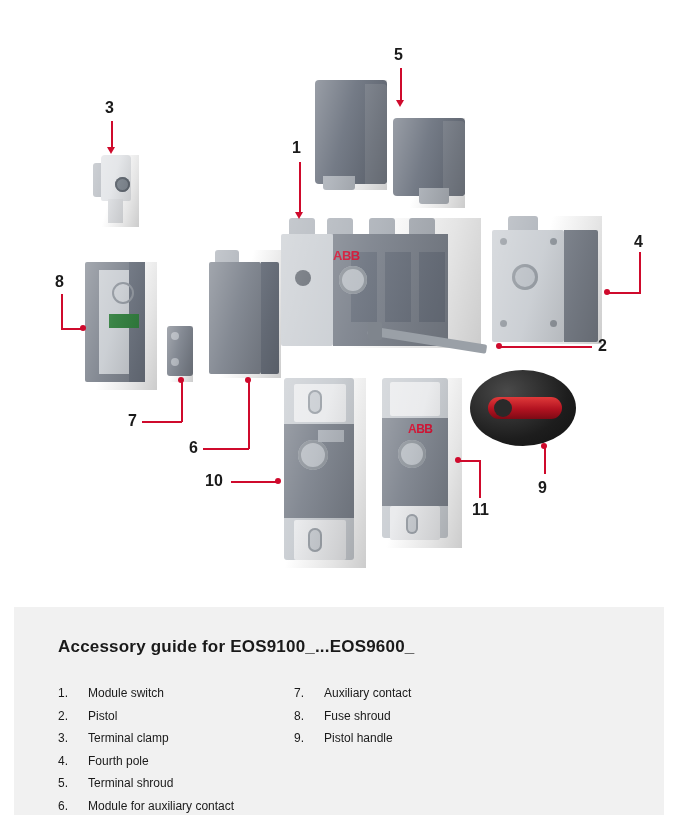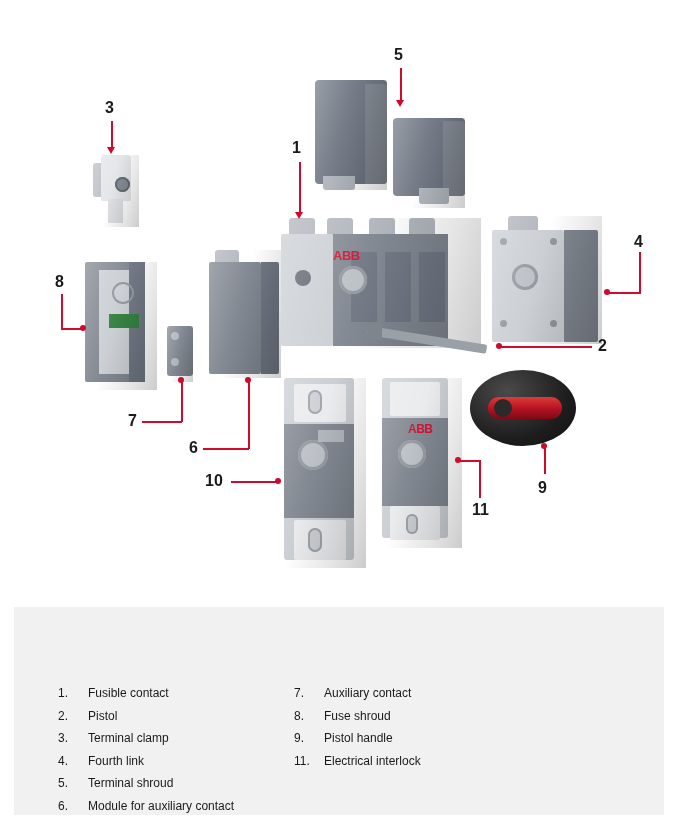--- a/index.html
+++ b/index.html
@@ -341,37 +341,38 @@
   <div class="dot" style="left:275px; top:478px;"></div>
 
   <div class="callout" style="left:472px; top:502px;">11</div>
   <div class="leader v" style="left:479px; top:460px; height:38px;"></div>
   <div class="leader h" style="left:458px; top:460px; width:22px;"></div>
   <div class="dot" style="left:455px; top:457px;"></div>
 
 </div>
 
 <div id="info-panel">
+  <div id="panel-title">Accessory guide for EOS9100_...EOS9600_</div>
 
   <div class="legend-col" id="legend-col-left">
     <div class="legend-item">
       <span class="legend-num">1.</span>
-      <span class="legend-label">Fusible contact</span>
+      <span class="legend-label">Module switch</span>
     </div>
     <div class="legend-item">
       <span class="legend-num">2.</span>
       <span class="legend-label">Pistol</span>
     </div>
     <div class="legend-item">
       <span class="legend-num">3.</span>
       <span class="legend-label">Terminal clamp</span>
     </div>
     <div class="legend-item">
       <span class="legend-num">4.</span>
-      <span class="legend-label">Fourth link</span>
+      <span class="legend-label">Fourth pole</span>
     </div>
     <div class="legend-item">
       <span class="legend-num">5.</span>
       <span class="legend-label">Terminal shroud</span>
     </div>
     <div class="legend-item">
       <span class="legend-num">6.</span>
       <span class="legend-label">Module for auxiliary contact</span>
     </div>
   </div>
@@ -382,18 +383,14 @@
       <span class="legend-label">Auxiliary contact</span>
     </div>
     <div class="legend-item">
       <span class="legend-num">8.</span>
       <span class="legend-label">Fuse shroud</span>
     </div>
     <div class="legend-item">
       <span class="legend-num">9.</span>
       <span class="legend-label">Pistol handle</span>
     </div>
-    <div class="legend-item">
-      <span class="legend-num">11.</span>
-      <span class="legend-label">Electrical interlock</span>
-    </div>
   </div>
 </div>
 
 </body></html>

